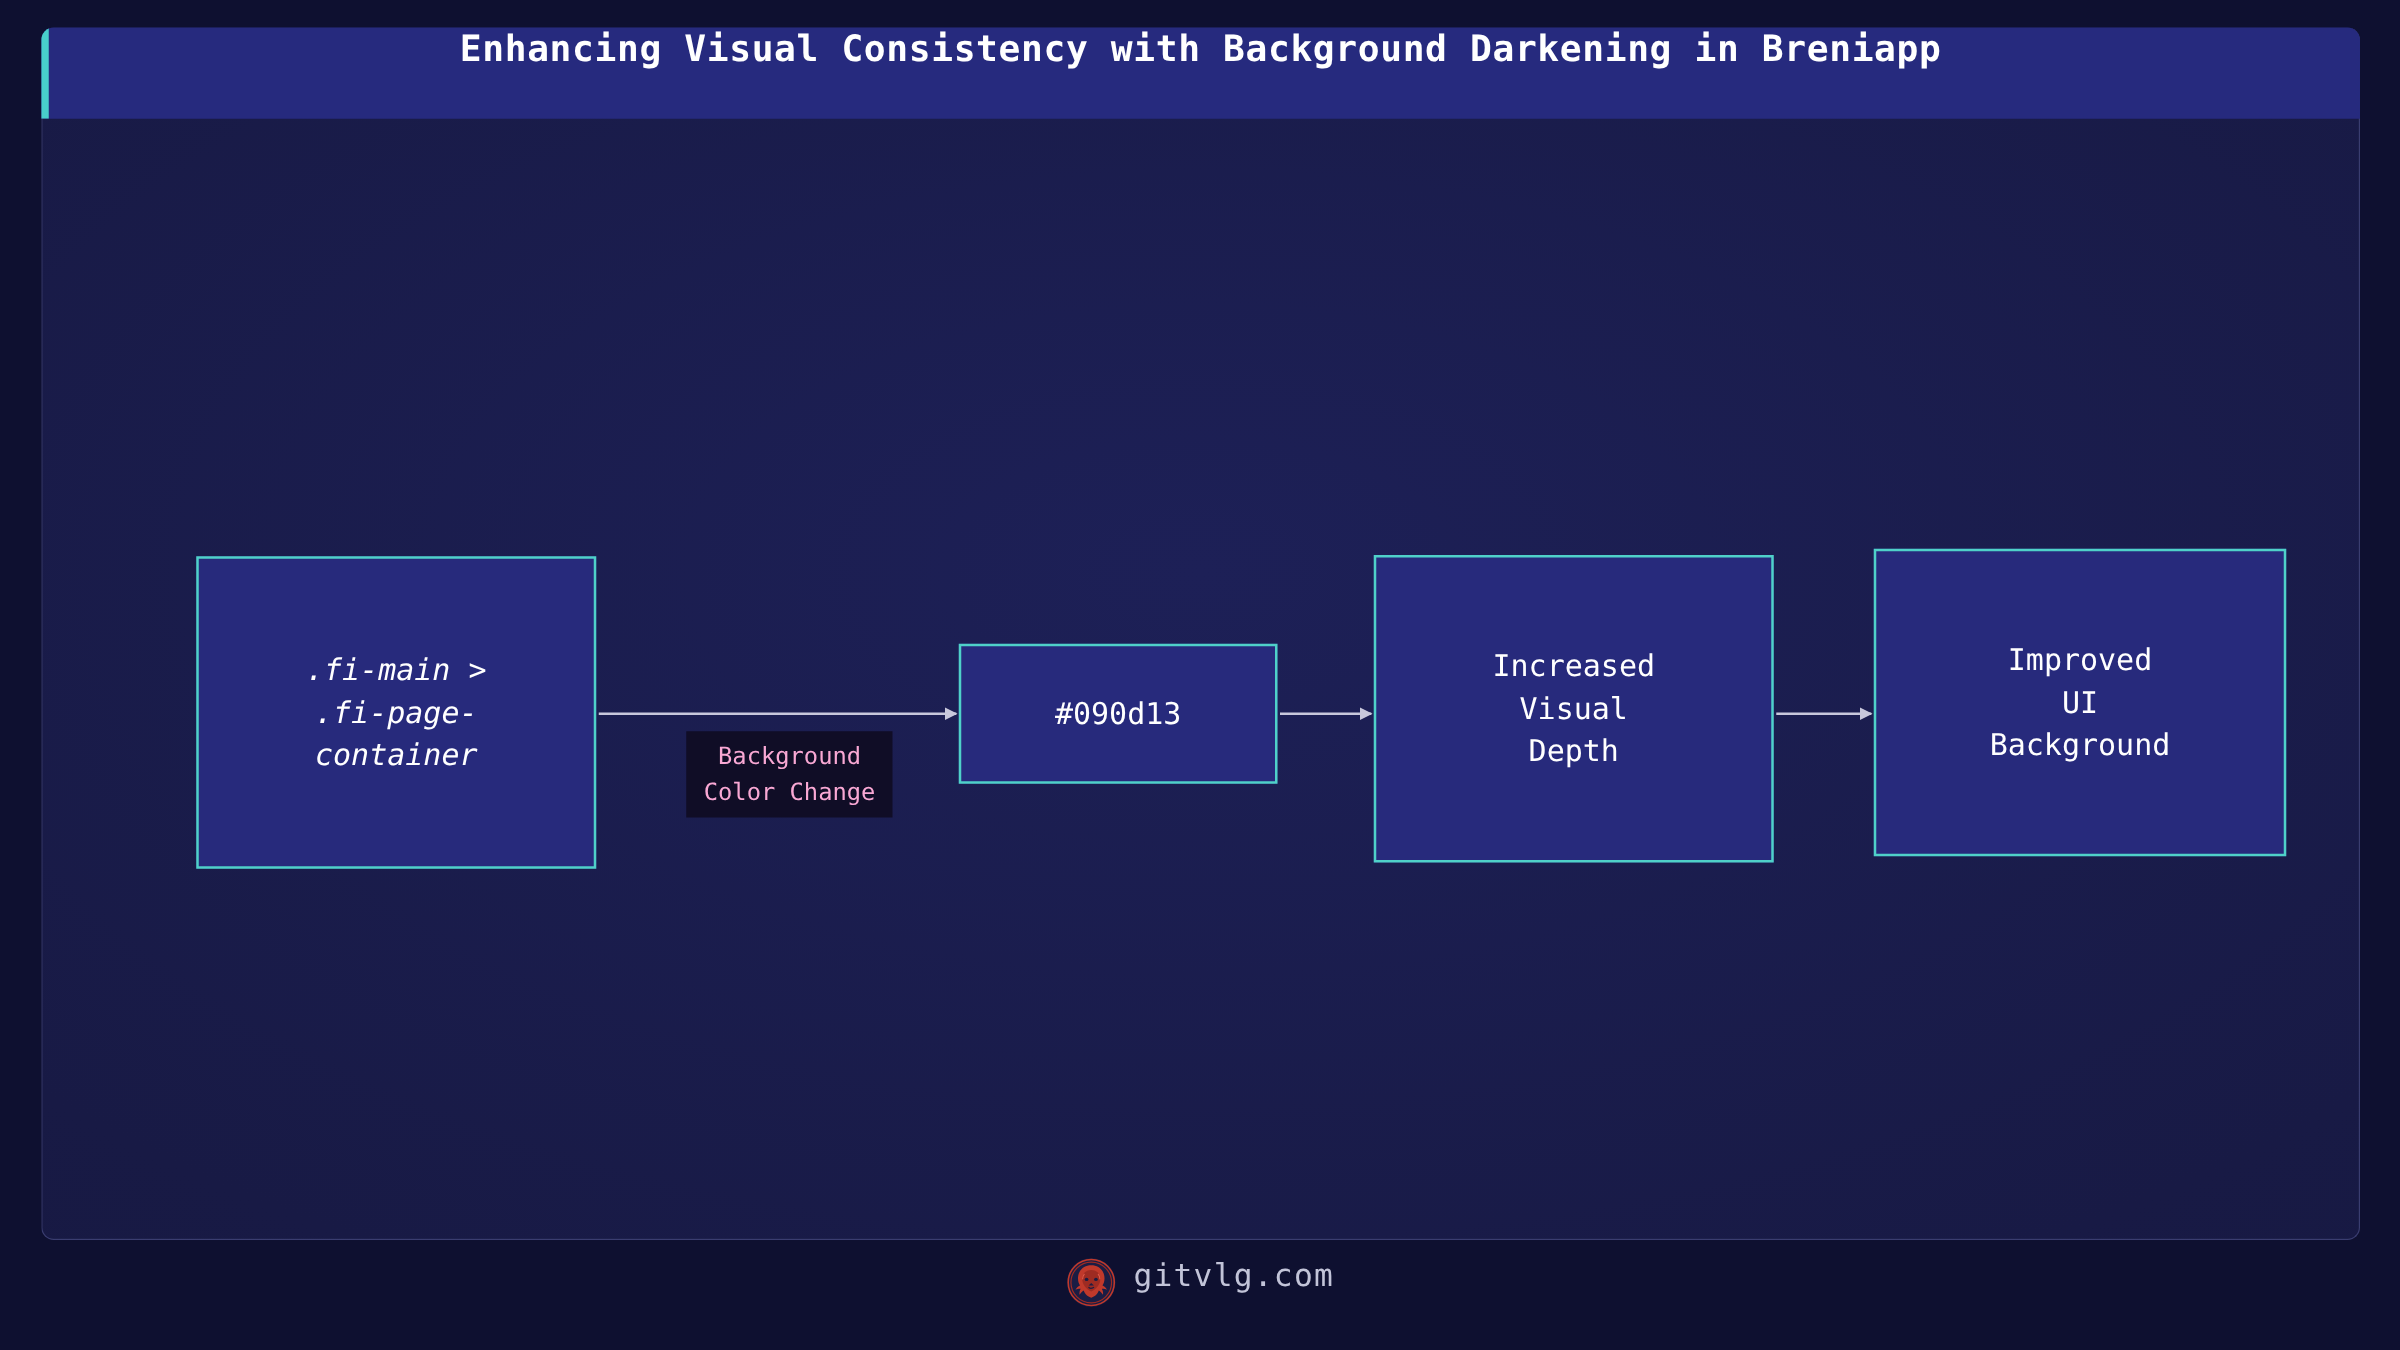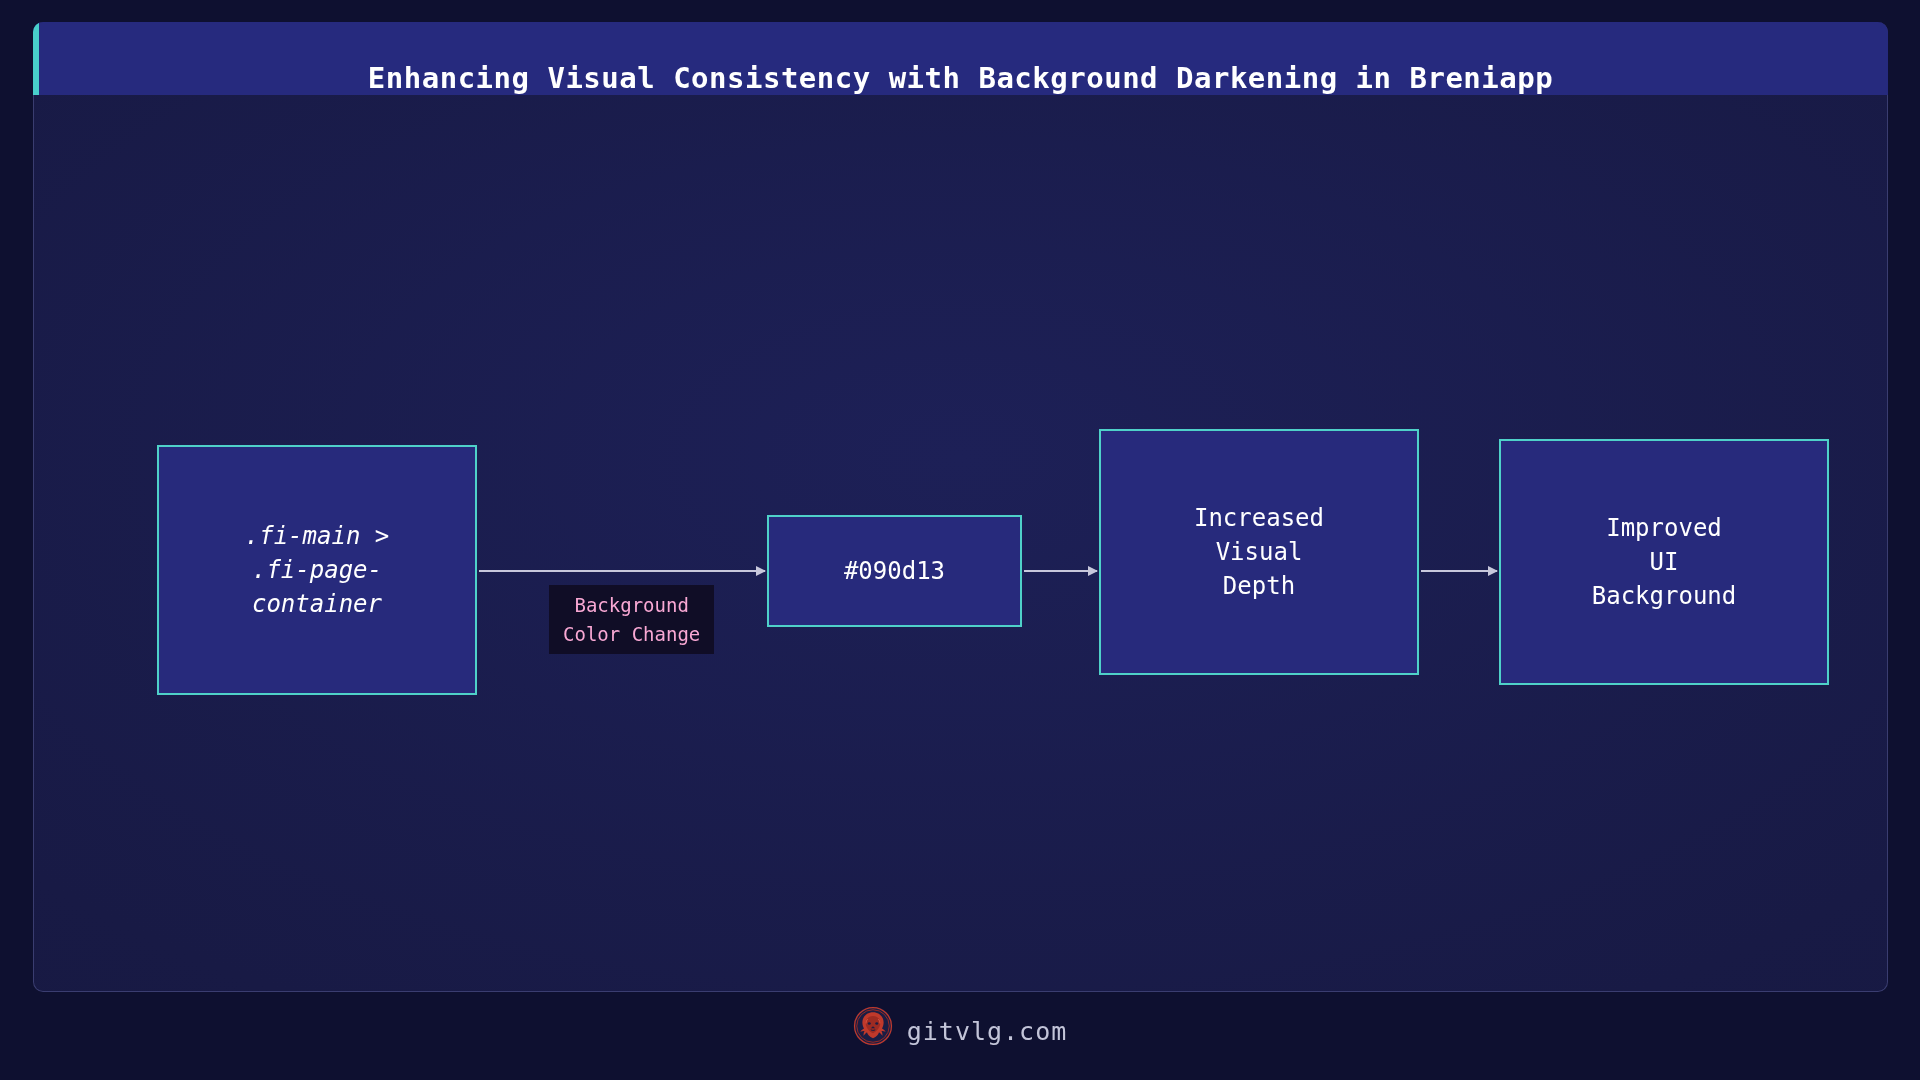--- a/index.html
+++ b/index.html
@@ -36,21 +36,21 @@
   
   .header {
     position: absolute;
     left: 33px;
     top: 22px;
     width: 1855px;
     height: 73px;
     background: #262a7e;
     border-radius: 10px 10px 0 0;
     display: flex;
-    align-items: flex-end;
+    align-items: flex-start;
     justify-content: center;
     overflow: hidden;
   }
   .header-accent {
     position: absolute;
     left: 0;
     top: 0;
     width: 6px;
     height: 100%;
     background: #48cfcb;
@@ -84,21 +84,21 @@
     text-align: center;
     color: #ffffff;
     font-family: "DejaVu Sans Mono", monospace;
     font-size: 24px;
     line-height: 1.43;
     white-space: pre-line;
   }
 
   #node-0 { left: 90px;   top: 328px; width: 320px; height: 250px; font-style: italic; }
   #node-1 { left: 700px;  top: 398px; width: 255px; height: 112px; text-align: center; }
-  #node-2 { left: 1032px; top: 312px; width: 320px; height: 246px; }
+  #node-2 { left: 1032px; top: 327px; width: 320px; height: 246px; }
   #node-3 { left: 1432px; top: 322px; width: 330px; height: 246px; }
 
   
   .edge {
     position: absolute;
     height: 2px;
     background: #c8c8dc;
   }
   .edge::after {
     content: "";
@@ -129,21 +129,21 @@
     white-space: pre-line;
   }
 
   
   .footer {
     position: absolute;
     left: 0;
     top: 1006px;
     width: 1920px;
     display: flex;
-    align-items: flex-end;
+    align-items: flex-start;
     justify-content: center;
     gap: 14px;
   }
   .logo {
     width: 40px;
     height: 40px;
     border-radius: 50%;
     display: block;
   }
   .footer-text {

